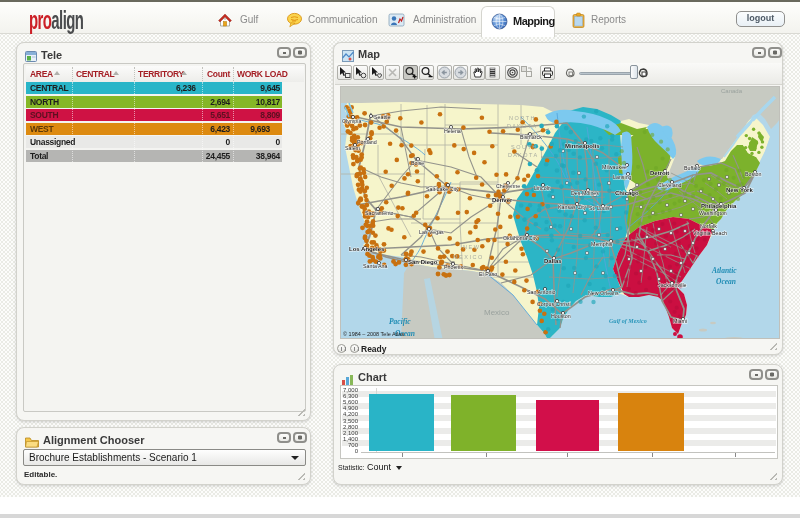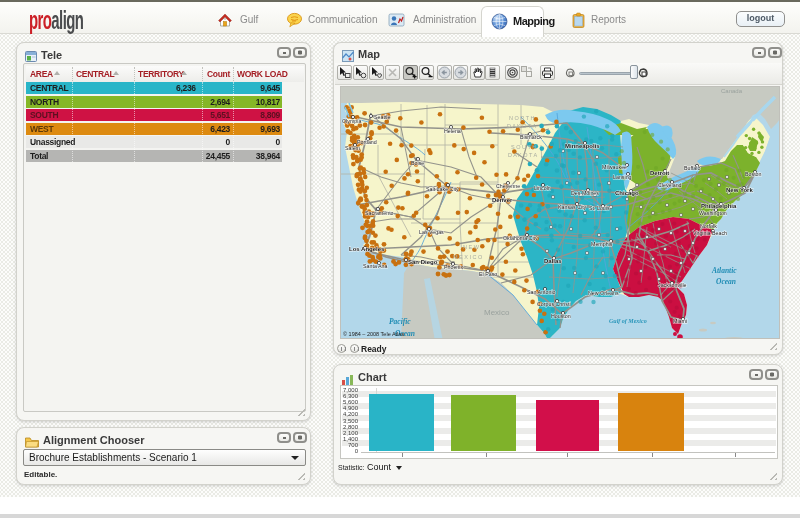--- a/index.html
+++ b/index.html
@@ -8,21 +8,21 @@
 
 #topline { position:absolute; left:0; top:0; width:800px; height:2px; background:#6a6a5e; }
 #header { position:absolute; left:0; top:2px; width:800px; height:32px;
   background:linear-gradient(#fefefc,#f3f3ee); border-bottom:1px solid #d9d9d3; }
 #logo { position:absolute; left:29px; top:3px; width:60px; font-weight:bold; font-size:26px;
   letter-spacing:-1px; transform:scaleX(0.575); transform-origin:left top; color:#4a4c4e; white-space:nowrap;}
 #logo .red { color:#cc2027; }
 .navtab { position:absolute; top:0; height:32px; font-size:10px; color:#8a8a8a; }
 .navtab .ic { position:absolute; top:10px; left:0; width:17px; height:16px; }
 .navtab .tx { position:absolute; top:12px; white-space:nowrap; }
-#tab-mapping { position:absolute; left:481px; top:4px; width:63px; height:31px; background:#fff;
+#tab-mapping { position:absolute; left:481px; top:4px; width:74px; height:31px; background:#fff;
   border:1px solid #d5d5cf; border-bottom:none; border-radius:6px 6px 0 0; }
 #logout { position:absolute; left:736px; top:9px; width:49px; height:16px;
   background:linear-gradient(#fbfdfe,#e9f0f5); border:1.5px solid #8f8f8d; border-radius:5px;
   font-size:9px; font-weight:bold; color:#4d5a66; text-align:center; line-height:13px; }
 
 #content { position:absolute; left:0; top:34px; width:800px; height:463px; background-color:#eaebe5;
   background-image:radial-gradient(rgba(255,255,255,.9) 0.7px, rgba(255,255,255,0) 1px),
                    radial-gradient(rgba(255,255,255,.9) 0.7px, rgba(255,255,255,0) 1px);
   background-size:4px 4px, 4px 4px; background-position:0 0, 2px 2px; }
 .panel { position:absolute; background:#f6f6f3; border:1px solid #d2d2cc; border-radius:8px;
@@ -198,21 +198,21 @@
           <span class="gcell" style="left:200px;width:54px;text-align:right;">10,817</span>
       </div>
       <div class="grow" style="top:45px;background:#cf1244;">
         <span class="gcell" style="left:4px;color:#5c1020;">SOUTH</span>
           <span class="gcell" style="left:150px;width:54px;text-align:right;color:#5c1020;">5,651</span>
           <span class="gcell" style="left:200px;width:54px;text-align:right;color:#5c1020;">8,809</span>
       </div>
       <div class="grow" style="top:58.5px;background:#dd8a10;">
         <span class="gcell" style="left:4px;color:#5c3808;">WEST</span>
           <span class="gcell" style="left:150px;width:54px;text-align:right;">6,423</span>
-          <span class="gcell" style="left:200px;width:54px;text-align:right;">9,693</span>
+          <span class="gcell" style="left:200px;width:44px;text-align:right;">9,693</span>
       </div>
       <div class="grow" style="top:72px;background:#e9e9e7;">
         <span class="gcell" style="left:4px;">Unassigned</span>
           <span class="gcell" style="left:150px;width:54px;text-align:right;">0</span>
           <span class="gcell" style="left:200px;width:54px;text-align:right;">0</span>
       </div>
       <div class="grow" style="top:86px;background:#b5b5b3;">
         <span class="gcell" style="left:4px;">Total</span>
           <span class="gcell" style="left:150px;width:54px;text-align:right;">24,455</span>
           <span class="gcell" style="left:200px;width:54px;text-align:right;">38,964</span>

